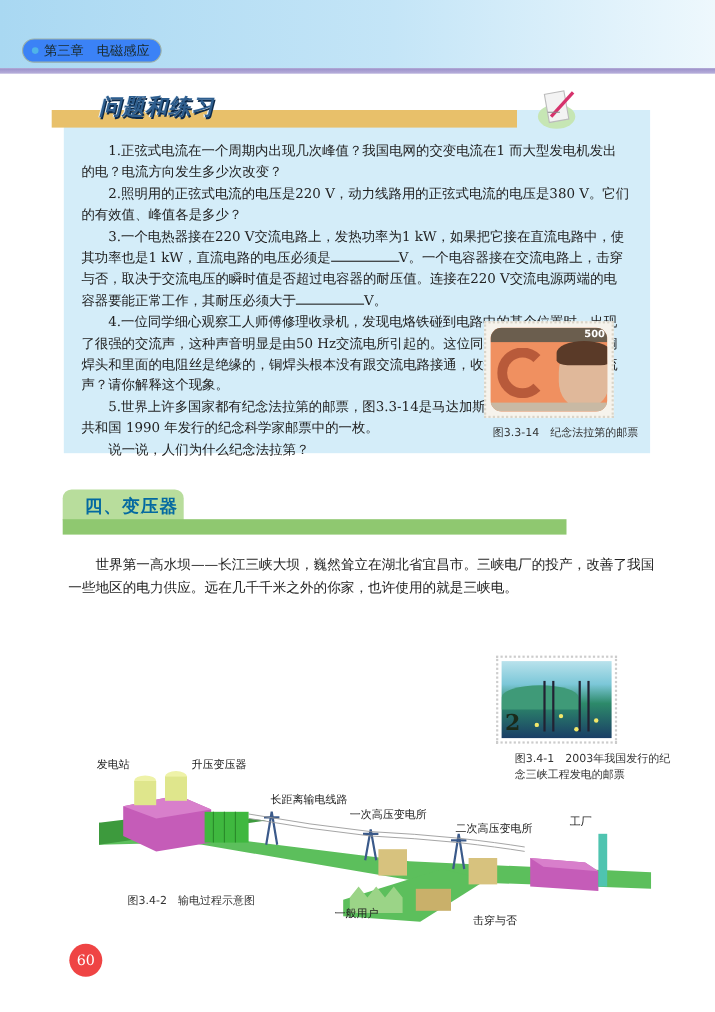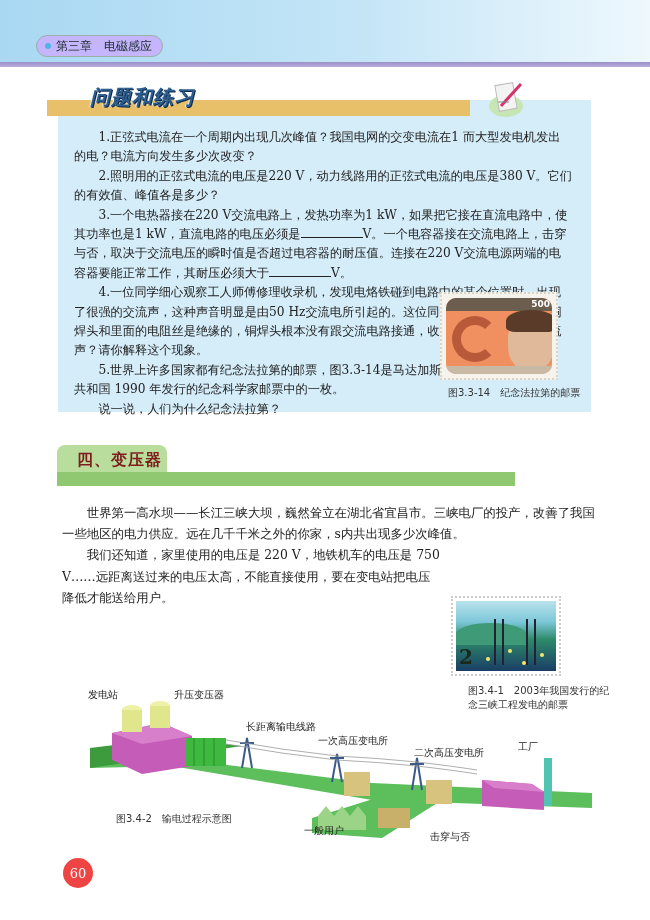--- a/index.html
+++ b/index.html
@@ -4,22 +4,22 @@
 <style>
   * { margin:0; padding:0; box-sizing:border-box; }
   html, body { width:650px; height:920px; background:#ffffff; overflow:hidden; }
   body { position:relative; font-family:"DejaVu Serif","Liberation Serif",serif; color:#222; }
 
   
   .hdr { position:absolute; left:0; top:0; width:650px; height:62px;
          background:linear-gradient(90deg,#a9d8f2 0%,#c4e5f7 55%,#eef8fd 100%); }
   .hdr-line { position:absolute; left:0; top:62px; width:650px; height:5px;
               background:linear-gradient(180deg,#9a8fc8,#b8b0dc); }
-  .chap-pill { position:absolute; left:36px; top:35px; height:22px; padding:0 10px 0 8px;
-               border:1px solid #9bb0a8; border-radius:11px; background:#c4b5fd;
+  .chap-pill { position:absolute; left:20px; top:35px; height:22px; padding:0 10px 0 8px;
+               border:1px solid #9bb0a8; border-radius:11px; background:#3b82f6;
                display:flex; align-items:center; gap:5px; font-family:"DejaVu Sans",sans-serif;
                font-size:12px; color:#1a2a2a; }
   .chap-dot { width:6px; height:6px; border-radius:50%; background:#4fb3e8; }
 
   
   .ex-box { position:absolute; left:58px; top:100px; width:533px; height:312px; background:#d4edf9; }
   .ex-band { position:absolute; left:47px; top:100px; width:423px; height:16px; background:#e8c06a; }
   .ex-title { position:absolute; left:66px; top:84px; font-family:"DejaVu Sans",sans-serif;
               font-size:20px; font-weight:bold; font-style:italic; color:#2e5e8e;
               text-shadow:1px 1px 0 #0d2a4a, -1px 0 0 #e8f2fb; letter-spacing:1px;margin-left:24px; }
@@ -38,21 +38,21 @@
   .stamp1-val { position:absolute; right:2px; top:1px; font-family:"DejaVu Sans",sans-serif; font-size:9px;
                 font-weight:bold; color:#fff; }
   .coil { position:absolute; left:6px; top:18px; width:46px; height:46px; border:9px solid #b85a3a; border-radius:50%; border-right-color:transparent; }
   .face { position:absolute; left:62px; top:14px; width:46px; height:58px; background:#e0b89a; border-radius:45% 45% 40% 40%; }
   .hair { position:absolute; left:60px; top:12px; width:50px; height:22px; background:#5a3a28; border-radius:50% 50% 20% 20%; }
   .cap1 { position:absolute; left:448px; top:386px; font-size:10px; color:#333; font-family:"DejaVu Sans",sans-serif; }
 
   
   .sec-tab { position:absolute; left:57px; top:445px; width:110px; height:28px; background:#b8dd9c;
              border-radius:8px 8px 0 0; font-family:"DejaVu Sans",sans-serif; font-weight:bold;
-             font-size:16px; color:#7f1d1d; padding:5px 0 0 20px; letter-spacing:1px; }
+             font-size:16px; color:#0369a1; padding:5px 0 0 20px; letter-spacing:1px; }
   .sec-band { position:absolute; left:57px; top:472px; width:458px; height:14px; background:#8fc870; }
 
   .body-text { position:absolute; left:62px; top:502px; width:536px; font-size:12.4px; line-height:21.2px; }
   .body-text p { text-indent:2em; }
   .body-text .narrow { width:380px; }
 
   .stamp2 { position:absolute; left:451px; top:596px; width:110px; height:80px; background:#fff;
             border:2px dotted #ccc; padding:3px; }
   .stamp2-inner { width:100%; height:100%; position:relative; overflow:hidden;
                   background:linear-gradient(180deg,#b9e2ec 0%,#7cc7d8 30%,#2d8a6a 55%,#1a3e66 100%); }
@@ -109,22 +109,21 @@
     <div class="hair"></div>
     <div class="stamp1-bot"></div>
   </div>
 </div>
 <div class="cap1">图3.3-14　纪念法拉第的邮票</div>
 
 <div class="sec-tab">四、变压器</div>
 <div class="sec-band"></div>
 
 <div class="body-text">
-  <p>世界第一高水坝——长江三峡大坝，巍然耸立在湖北省宜昌市。三峡电厂的投产，改善了我国一些地区的电力供应。远在几千千米之外的你家，s内共出现多少次峰值。</p>
-  <p class="narrow">我们还知道，家里使用的电压是 220 V，地铁机车的电压是 750 V……远距离送过来的电压太高，不能直接使用，要在变电站把电压降低才能送给用户。</p>
+  <p>世界第一高水坝——长江三峡大坝，巍然耸立在湖北省宜昌市。三峡电厂的投产，改善了我国一些地区的电力供应。远在几千千米之外的你家，也许使用的就是三峡电。</p>
 </div>
 
 <div class="stamp2">
   <div class="stamp2-inner">
     <div class="mount"></div>
     <div class="tower" style="left:38px;"></div>
     <div class="tower" style="left:70px;"></div>
     <div class="dot" style="left:30px;top:56px;"></div>
     <div class="dot" style="left:52px;top:48px;"></div>
     <div class="dot" style="left:66px;top:60px;"></div>

